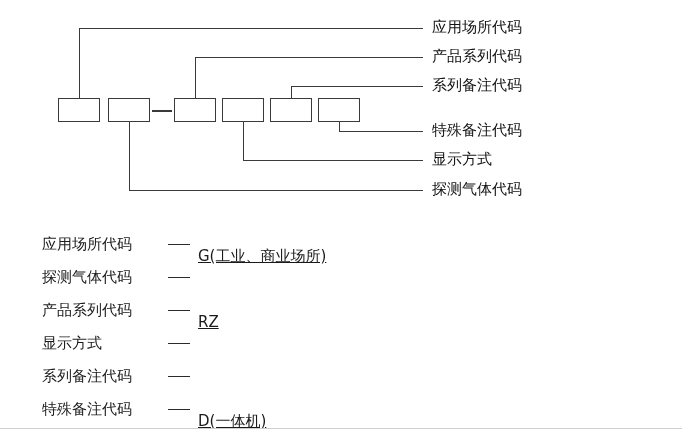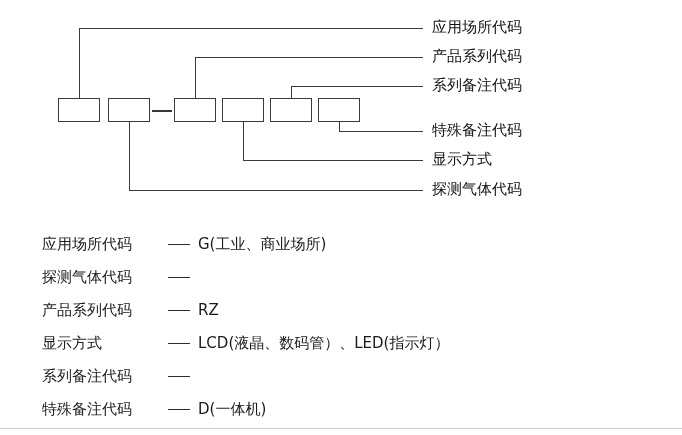--- a/index.html
+++ b/index.html
@@ -83,21 +83,22 @@
     position: absolute;
     left: 0;
     top: 16px;
     width: 22px;
     height: 1px;
     background: #2b2b2b;
   }
   .lg-val {
     position: absolute;
     left: 198px;
-    top: 0;
+    top: 12px;
+    text-decoration: underline;
   }
 
   .bottom-rule {
     position: absolute;
     left: 0;
     top: 428px;
     width: 682px;
     height: 1px;
     background: #cfcfcf;
   }
@@ -158,21 +159,20 @@
 
   <div class="legend-row">
     <span class="lg-term">产品系列代码</span>
     <span class="lg-dash"></span>
     <span class="lg-val">RZ</span>
   </div>
 
   <div class="legend-row">
     <span class="lg-term">显示方式</span>
     <span class="lg-dash"></span>
-    <span class="lg-val">LCD(液晶、数码管）、LED(指示灯）</span>
   </div>
 
   <div class="legend-row">
     <span class="lg-term">系列备注代码</span>
     <span class="lg-dash"></span>
   </div>
 
   <div class="legend-row">
     <span class="lg-term">特殊备注代码</span>
     <span class="lg-dash"></span>

